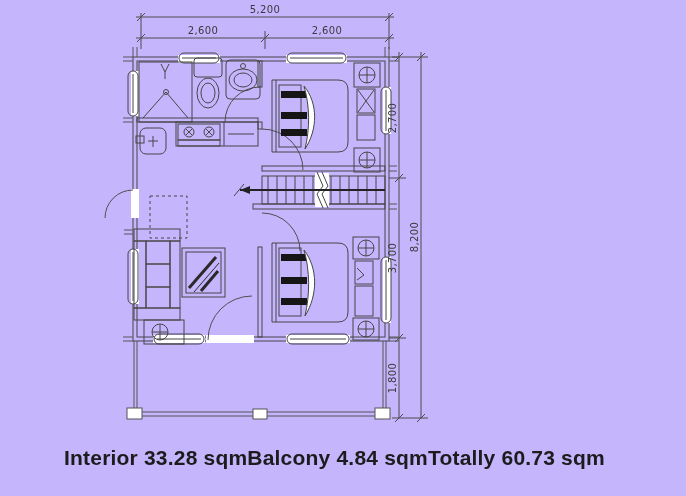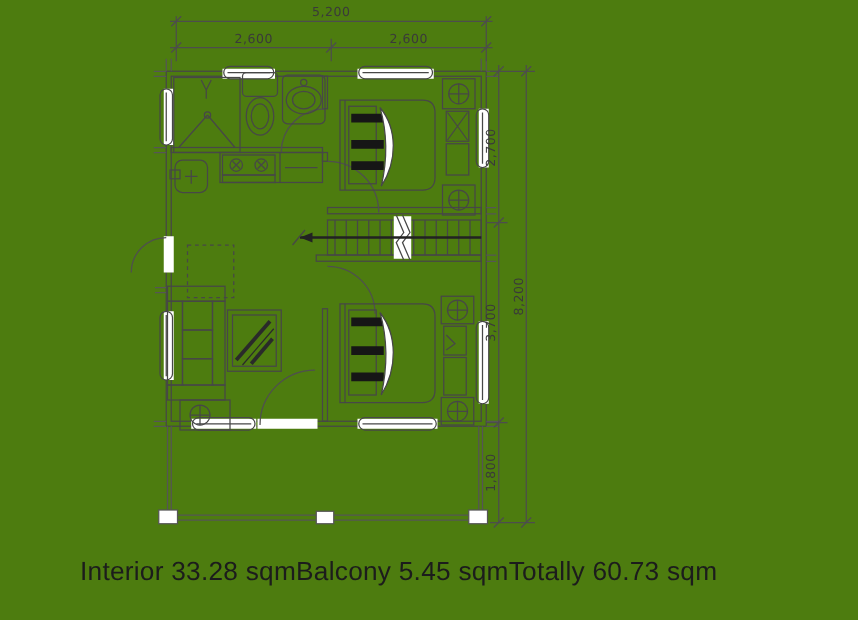--- a/index.html
+++ b/index.html
@@ -1,23 +1,23 @@
 <!DOCTYPE html>
 <html><head>
 <meta charset="utf-8">
 <style>
   html,body{margin:0;padding:0;background:#fff;}
-  .page{position:relative;width:686px;height:496px;background:#4d7c0f;overflow:hidden;
+  .page{position:relative;width:686px;height:496px;background:#c4b5fd;overflow:hidden;
         font-family:"Liberation Sans",sans-serif;}
   .plan-wrap{position:absolute;left:0;top:0;width:686px;height:432px;}
   svg{display:block;}
   .dimtxt{font-family:"DejaVu Sans",sans-serif;font-size:10px;fill:#3a3a3a;letter-spacing:.4px;}
   .footer{position:absolute;left:0;top:446px;width:582px;box-sizing:border-box;
           padding:0 44px 0 64px;display:flex;justify-content:space-between;
-          color:#1c1c1c;font-size:21px;font-weight:400;letter-spacing:.2px;}
+          color:#1c1c1c;font-size:21px;font-weight:700;letter-spacing:.2px;}
   .footer span{white-space:nowrap;}
 </style>
 </head>
 <body>
 
 <div class="page">
   <div class="plan-wrap">
   <svg width="686" height="432" viewBox="0 0 686 432" fill="none" stroke="#474747" stroke-width="1">
 
     <g>
@@ -259,16 +259,16 @@
       <text class="dimtxt" x="396" y="118" text-anchor="middle" transform="rotate(-90 396 118)">2,700</text>
       <text class="dimtxt" x="396" y="258" text-anchor="middle" transform="rotate(-90 396 258)">3,700</text>
       <text class="dimtxt" x="396" y="378" text-anchor="middle" transform="rotate(-90 396 378)">1,800</text>
       <text class="dimtxt" x="418" y="237" text-anchor="middle" transform="rotate(-90 418 237)">8,200</text>
     </g>
   </svg>
   </div>
 
   <div class="footer">
     <span>Interior 33.28 sqm</span>
-    <span>Balcony 5.45 sqm</span>
+    <span>Balcony 4.84 sqm</span>
     <span>Totally 60.73 sqm</span>
   </div>
 </div>
 
 </body></html>

